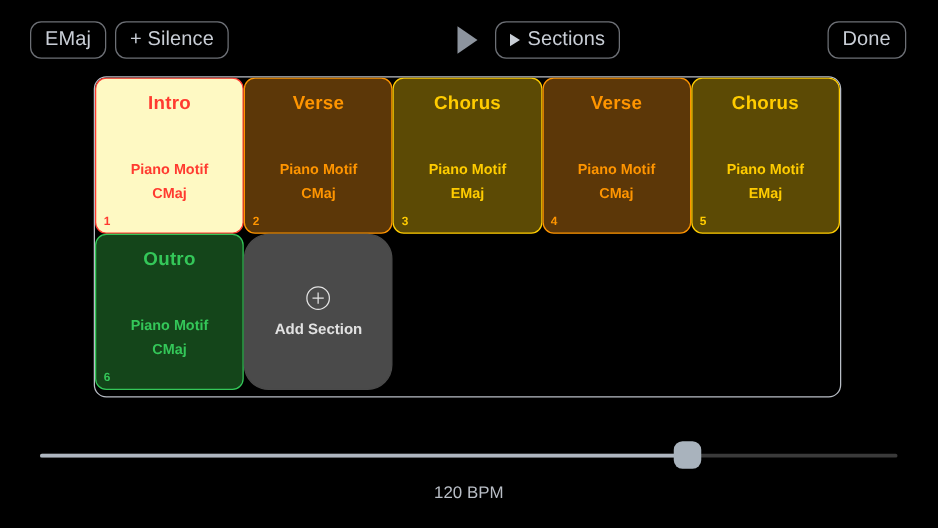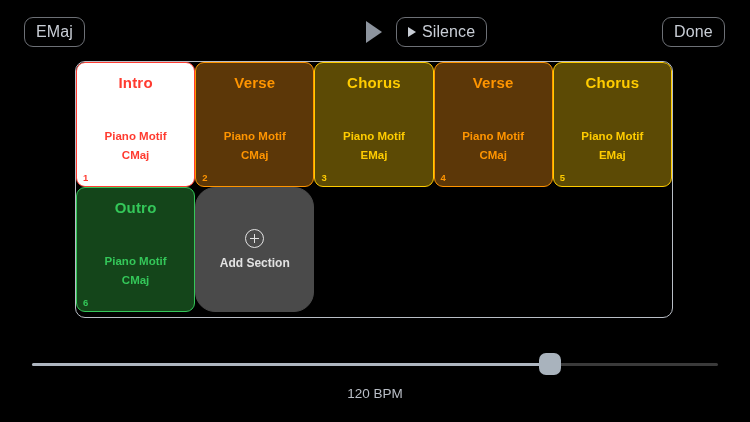--- a/index.html
+++ b/index.html
@@ -143,36 +143,39 @@
 </head>
 <body>
 
 <div id="app">
 
   <div id="toolbar">
     <div class="pill" id="btn-clear">
       <span>EMaj</span>
     </div>
 
+    <div class="pill" id="btn-silence">
+      <span>+ Silence</span>
+    </div>
 
     <div id="play-icon"></div>
 
     <div class="pill" id="btn-sections">
       <span id="sections-caret"></span>
-      <span>Silence</span>
+      <span>Sections</span>
     </div>
 
     <div class="pill" id="btn-done">
       <span>Done</span>
     </div>
   </div>
 
   <div id="sections-panel">
     <div id="grid">
-        <div class="card" style="background: #ffffff; border-color: rgb(255, 59, 48); color: rgb(255, 59, 48);">
+        <div class="card" style="background: #fef9c3; border-color: rgb(255, 59, 48); color: rgb(255, 59, 48);">
           <div class="card-title">Intro</div>
           <div class="card-body">
             <div>Piano Motif</div>
             <div>CMaj</div>
           </div>
           <div class="card-index">1</div>
         </div>
         <div class="card" style="background: rgb(92, 55, 8); border-color: rgb(255, 149, 0); color: rgb(255, 149, 0);">
           <div class="card-title">Verse</div>
           <div class="card-body">

